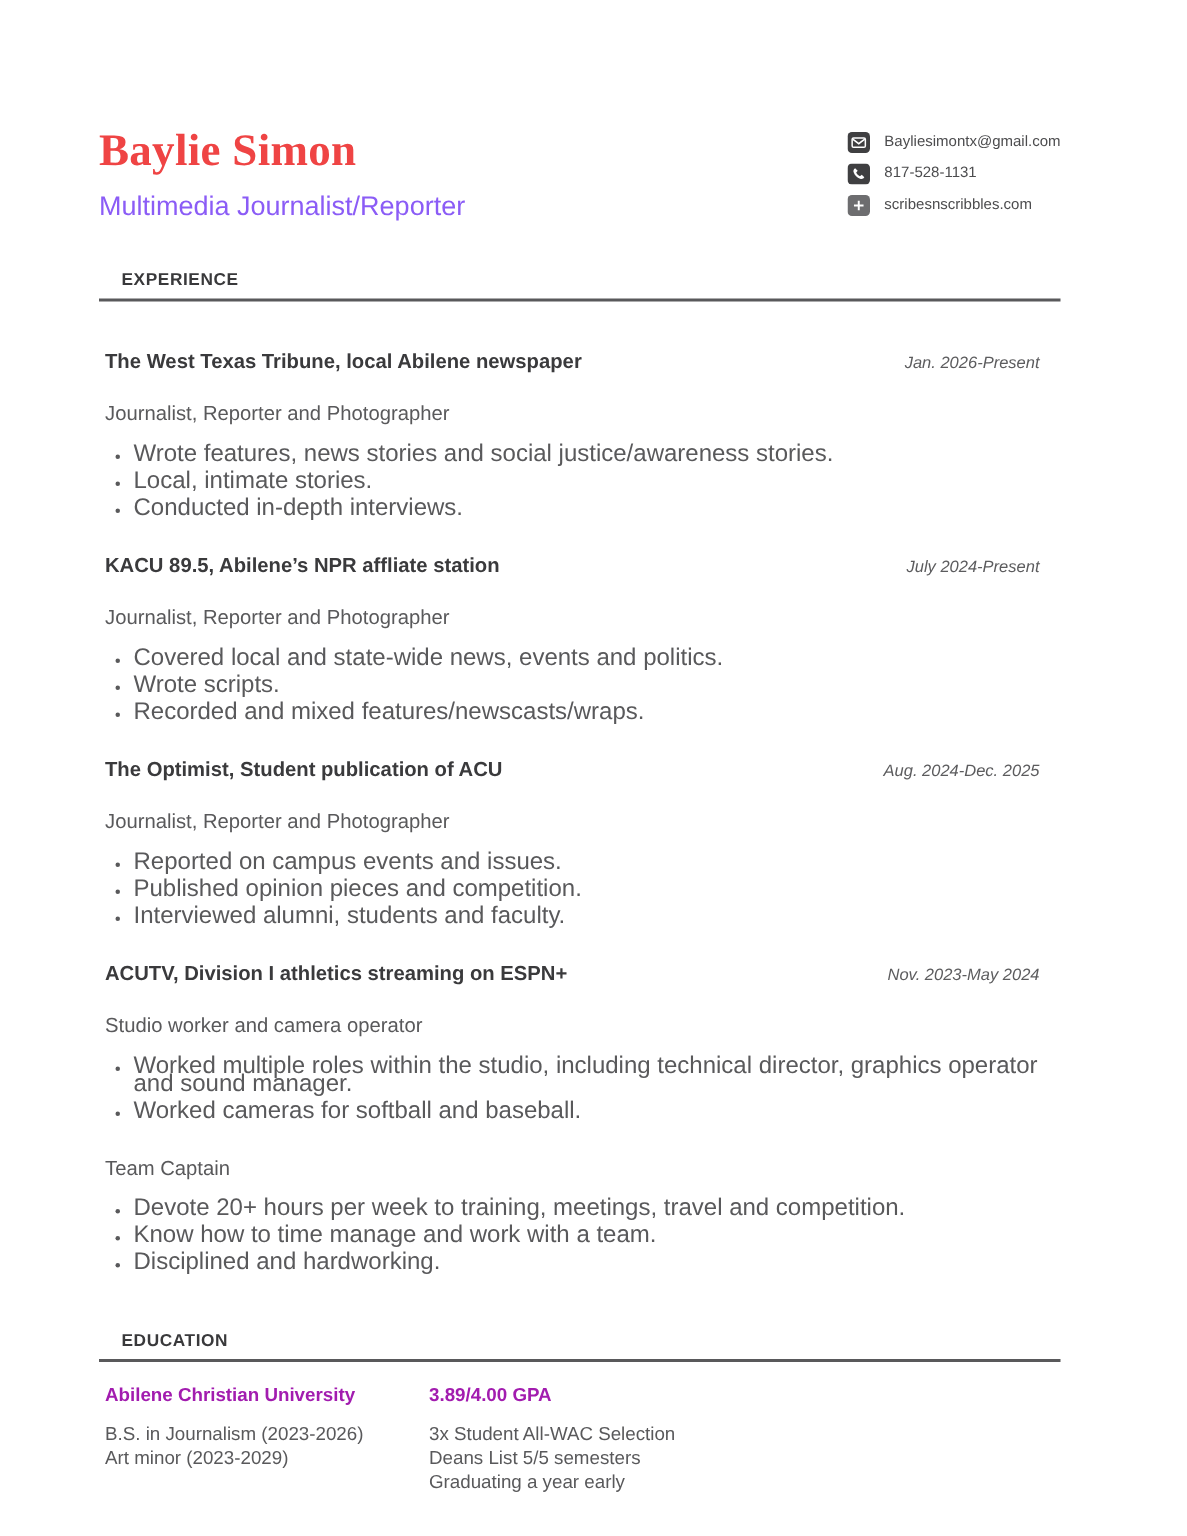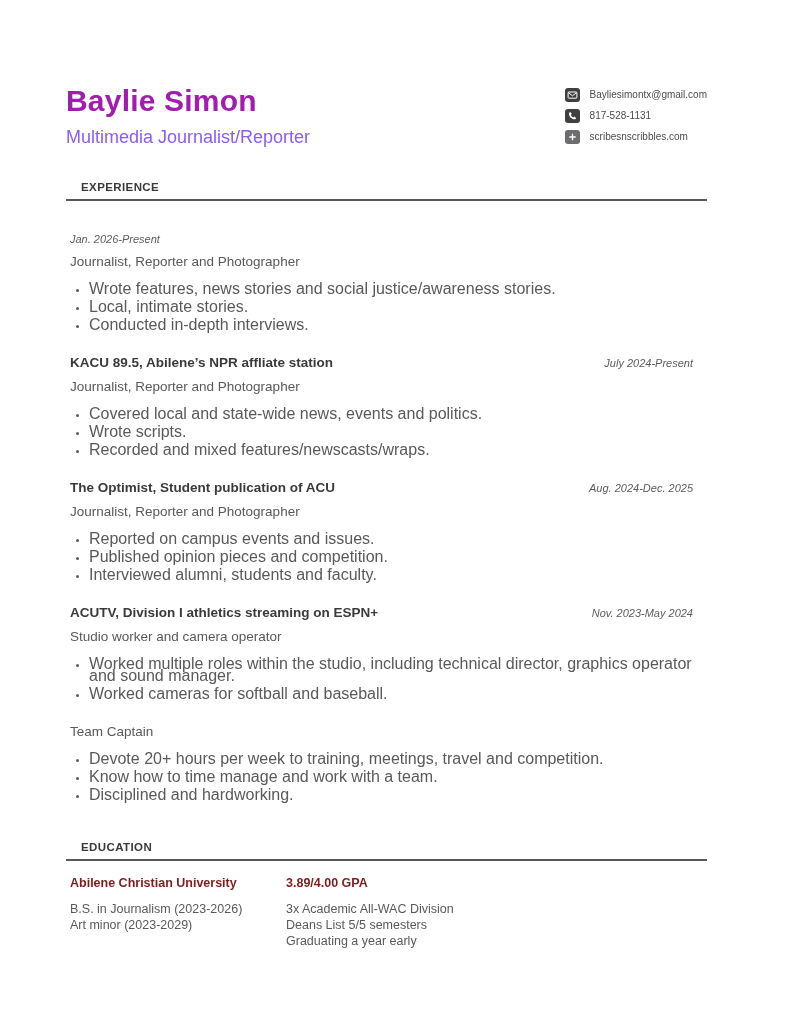--- a/index.html
+++ b/index.html
@@ -16,23 +16,24 @@
     height: 1024px;
     background: #ffffff;
     padding: 84px 84px 0 66px;
   }
 
   
   .header { display: flex; justify-content: space-between; align-items: flex-start; }
   .person-name {
     font-size: 30px;
     font-weight: 700;
-    color: #a21caf;
+    color: #ef4444;
     letter-spacing: 0.2px;
     line-height: 1.1;
+    font-family: Liberation Serif, serif;
   }
   .person-title {
     margin-top: 10px;
     font-size: 18px;
     color: #8b5cf6;
     font-weight: 400;
   }
   .contacts { margin-top: 4px; }
   .contact-row {
     display: flex;
@@ -71,21 +72,21 @@
     font-weight: 700;
     color: #3a3a3c;
   }
   .entry-date {
     font-size: 11px;
     font-style: italic;
     color: #5c5c5e;
     white-space: nowrap;
   }
   .entry-role {
-    margin-top: 9px;
+    margin-top: 20px;
     font-size: 13.5px;
     color: #59595b;
   }
   .entry-bullets {
     margin-top: 14px;
     padding-left: 19px;
     list-style: disc;
   }
   .entry-bullets li {
     font-size: 16px;
@@ -95,21 +96,21 @@
   }
   .entry-bullets li::marker { color: #59595b; font-size: 10px; }
 
   
   .edu-grid { display: flex; padding: 0 14px 0 4px; margin-top: 15px; }
   .edu-col-left  { width: 216px; flex: 0 0 auto; }
   .edu-col-right { flex: 1; }
   .edu-bold {
     font-size: 12.5px;
     font-weight: 700;
-    color: #7f1d1d;
+    color: #a21caf;
     margin-bottom: 11px;
   }
   .edu-line { font-size: 12.5px; color: #59595b; line-height: 16px; }
 </style>
 </head>
 <body>
 
 <div class="page">
 
   <div class="header">
@@ -145,20 +146,21 @@
   </div>
 
   <div class="section-experience">
     <div class="section-heading">EXPERIENCE</div>
     <div class="section-rule"></div>
 
     <div class="entries">
 
       <div class="entry">
         <div class="entry-head">
+          <span class="entry-title">The West Texas Tribune, local Abilene newspaper</span>
           <span class="entry-date">Jan. 2026-Present</span>
         </div>
         <div class="entry-role">Journalist, Reporter and Photographer</div>
         <ul class="entry-bullets">
           <li>Wrote features, news stories and social justice/awareness stories.</li>
           <li>Local, intimate stories.</li>
           <li>Conducted in-depth interviews.</li>
         </ul>
       </div>
 
@@ -217,20 +219,20 @@
     <div class="section-rule"></div>
 
     <div class="edu-grid">
       <div class="edu-col-left">
         <div class="edu-bold">Abilene Christian University</div>
         <div class="edu-line">B.S. in Journalism (2023-2026)</div>
         <div class="edu-line">Art minor (2023-2029)</div>
       </div>
       <div class="edu-col-right">
         <div class="edu-bold">3.89/4.00 GPA</div>
-        <div class="edu-line">3x Academic All-WAC Division</div>
+        <div class="edu-line">3x Student All-WAC Selection</div>
         <div class="edu-line">Deans List 5/5 semesters</div>
         <div class="edu-line">Graduating a year early</div>
       </div>
     </div>
   </div>
 
 </div>
 
 </body></html>

